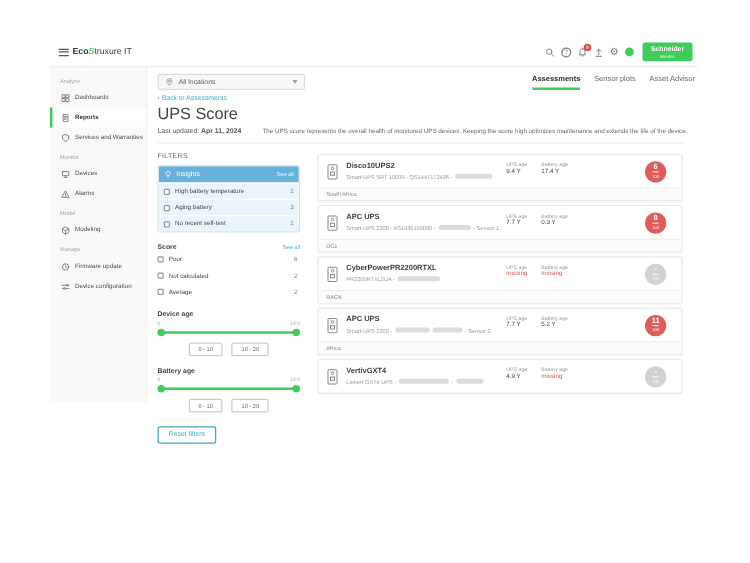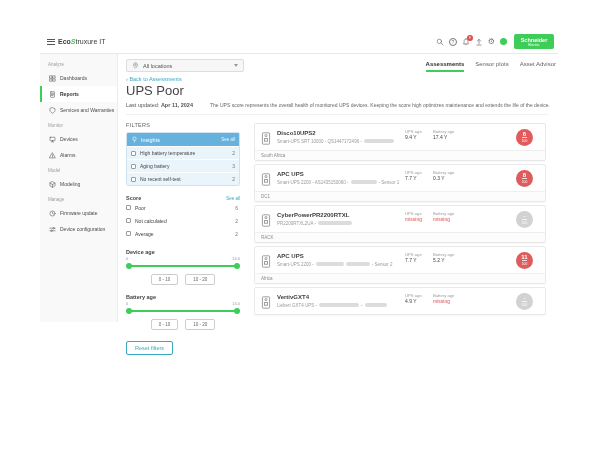--- a/index.html
+++ b/index.html
@@ -212,21 +212,21 @@
           </svg></span>
       <span>All locations</span>
       <span class="chevron-down"></span>
     </div>
     <nav class="tabs" id="tabs">
         <div class="tab active">Assessments</div>
         <div class="tab">Sensor plots</div>
         <div class="tab">Asset Advisor</div>
       </nav>
     <a class="back"><span>‹</span> <span>Back to Assessments</span></a>
-    <div class="page-title">UPS Poor</div>
+    <div class="page-title">UPS Score</div>
     <div class="updated"><span>Last updated:</span> <b>Apr 11, 2024</b></div>
     <div class="desc">The UPS score represents the overall health of monitored UPS devices. Keeping the score high optimizes maintenance and extends the life of the device.</div>
     <div class="divider"></div>
 
     <div class="filters">
       <div class="f-title">FILTERS</div>
       <div class="insights-box">
         <div class="insights-head">
           <span class="icon" id="bulb"><svg viewBox="0 0 10 10">
                 <circle cx="5" cy="3.8" r="2.4"></circle>

